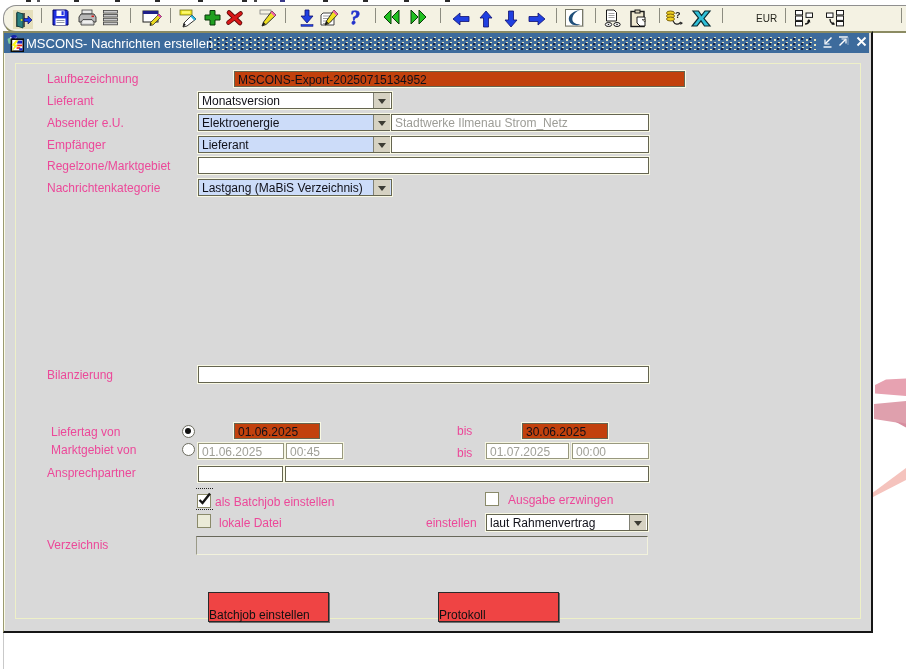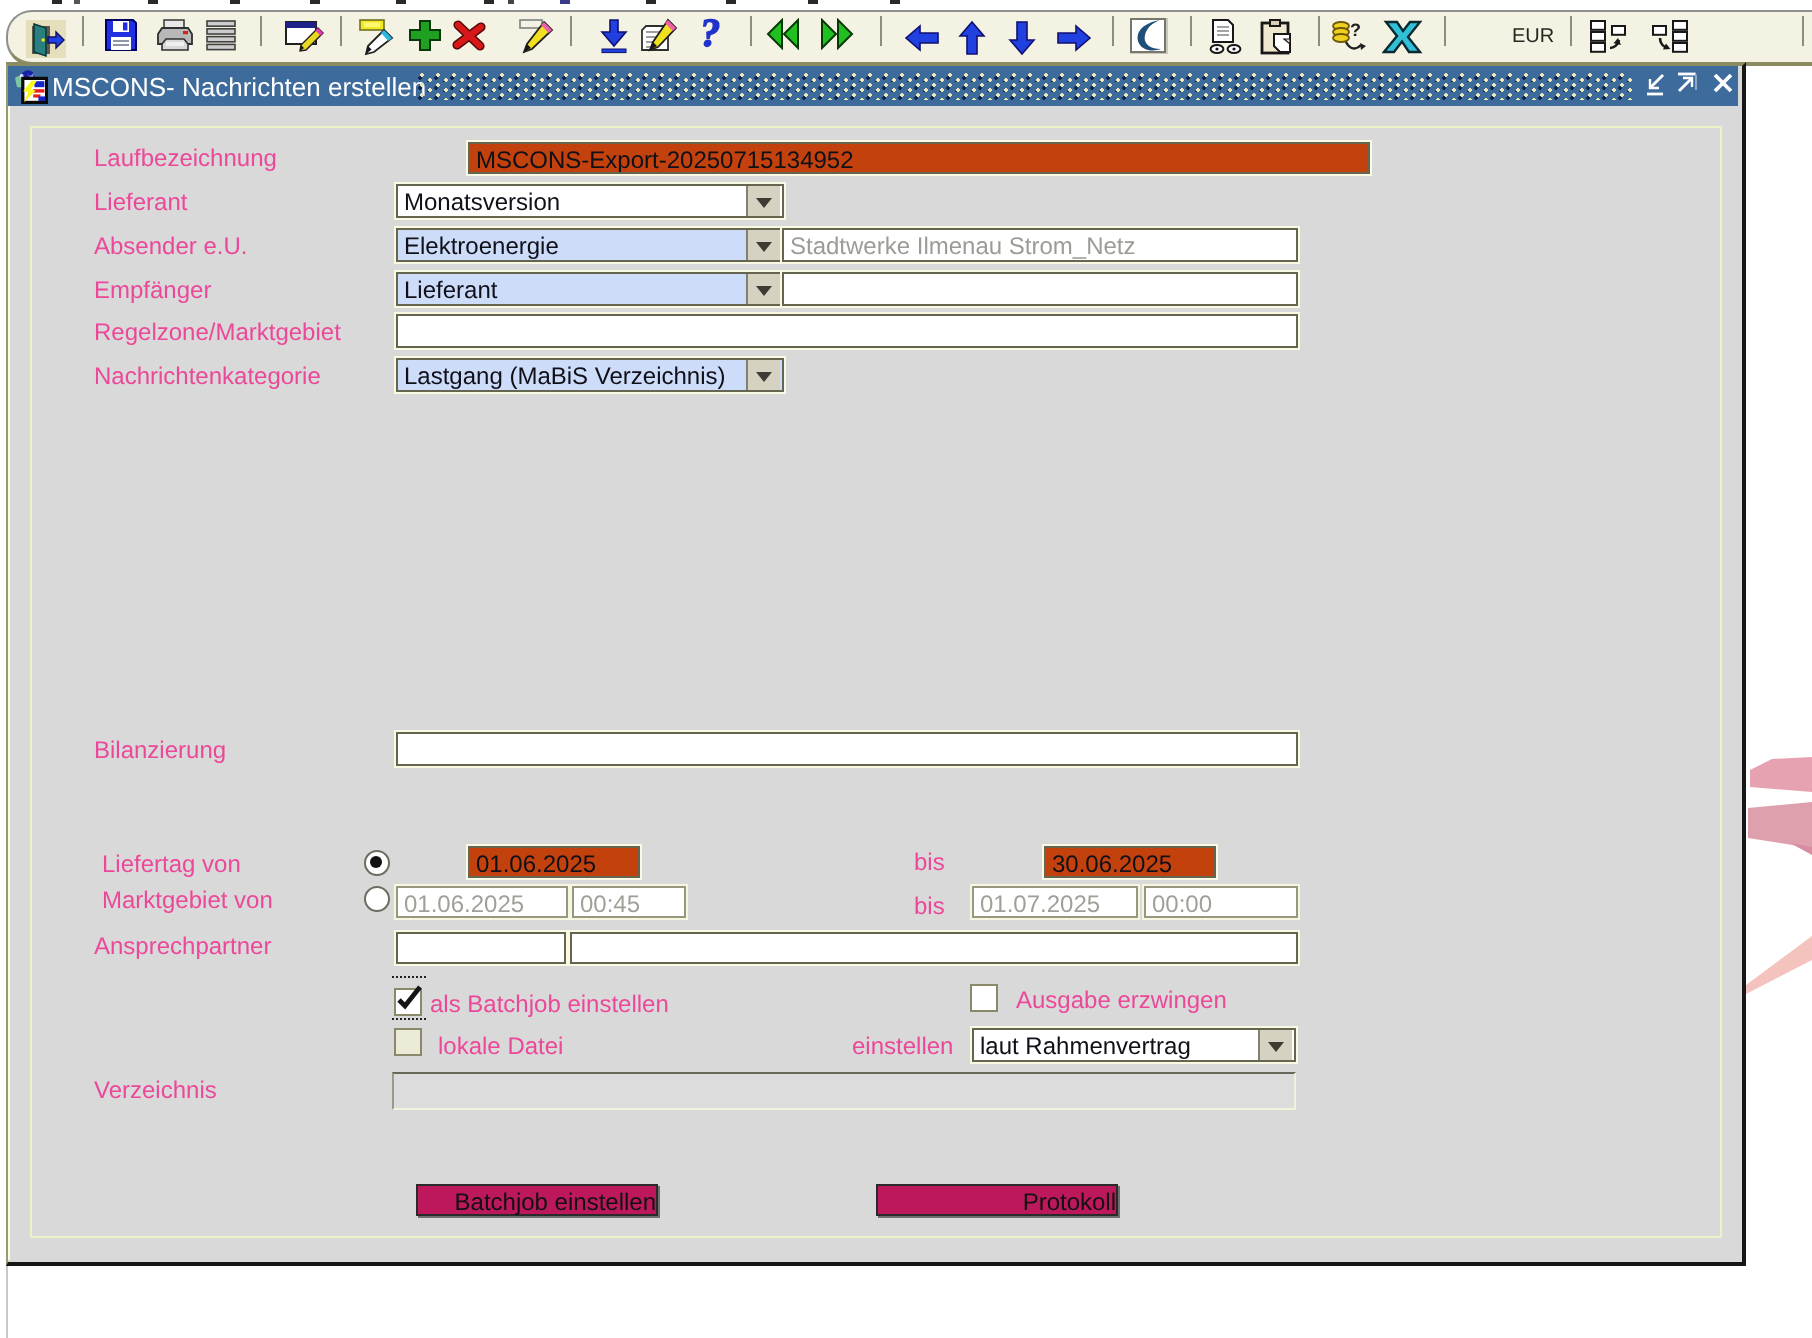--- a/index.html
+++ b/index.html
@@ -32,23 +32,23 @@
        white-space:nowrap;overflow:hidden;}
   .blue{background:#c2410c;margin-left:36px;}
   .cblue{background:#ccdcf9;}
   .gray-text{color:#9c9c96;}
   .dis{color:#a0a098;border-color:#98987e;box-shadow:0 0 0 1px #f6f6e2;}
   .combo-arrow{position:absolute;width:16px;background:#d6d2c2;
        border-left:1px solid #808074;}
   .combo-arrow:after{content:"";position:absolute;left:4px;top:6px;width:0;height:0;
        border-left:4px solid transparent;border-right:4px solid transparent;
        border-top:5px solid #3c3c34;}
-  .btn{position:absolute;font-size:12px;color:#111;background:#be185d;
+  .btn{position:absolute;font-size:12px;color:#111;background:#ef4444;
        border:1px solid #2a2a2a;box-shadow:1px 1px 0 #6f6f6f;
-       text-align:right;padding-top:1px;}
+       text-align:left;padding-top:15px;}
   .chk{position:absolute;width:12px;height:12px;background:#fff;border:1px solid #8a8a6a;}
   .radio{position:absolute;width:11px;height:11px;border-radius:50%;background:#fff;
          border:1px solid #6c6c60;}
 </style>
 </head>
 <body>
 
 <div id="fragments">
   <div class="abs" style="left:26px;top:0;width:5px;height:2px;background:#2a2a2a"></div>
   <div class="abs" style="left:37px;top:0;width:3px;height:2px;background:#55555a"></div>

